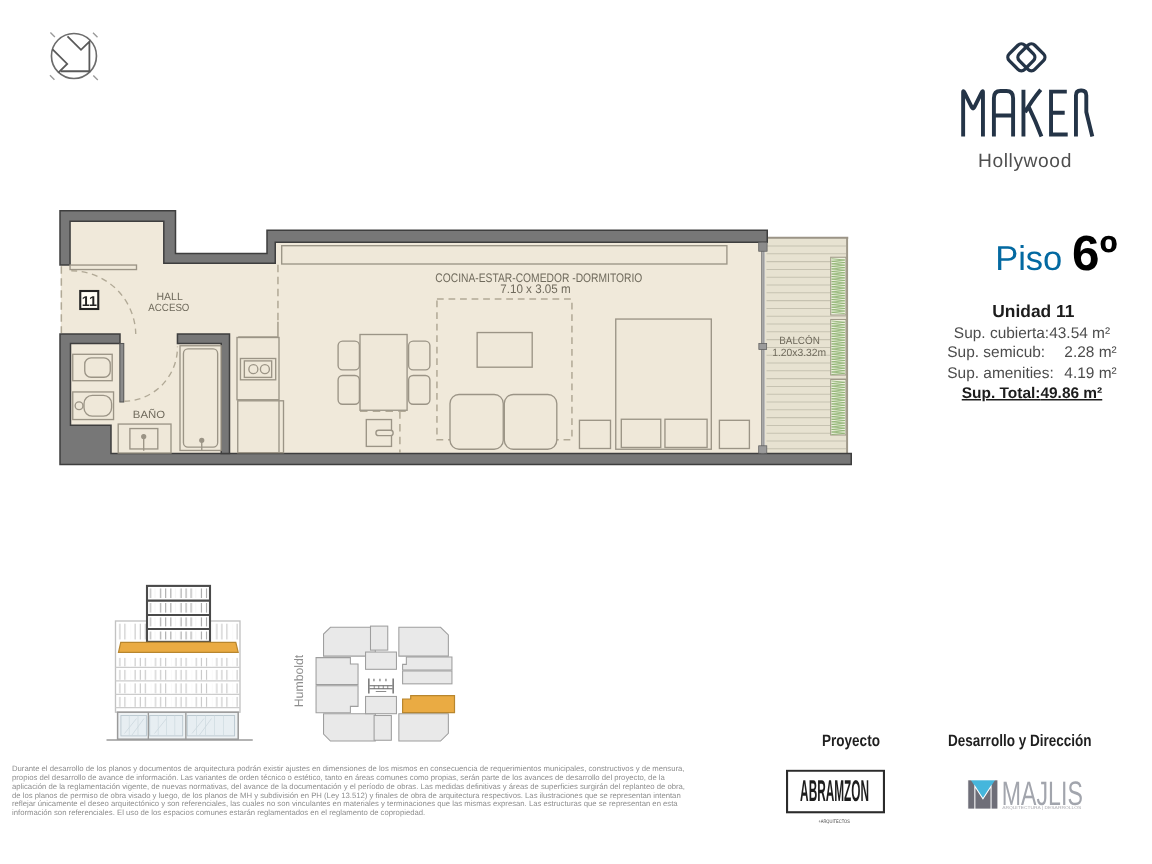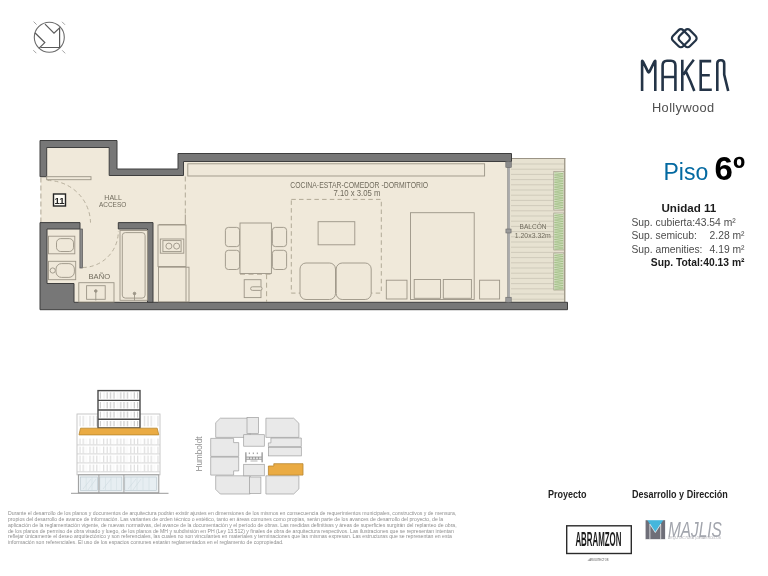--- a/index.html
+++ b/index.html
@@ -259,60 +259,60 @@
 
 </svg>
 
 <div class="abs" style="left:560px;top:149.5px;width:185px;text-align:right;white-space:nowrap;">
   <span style="font-size:23px;color:#0369a1;">Piso </span><span style="font-size:33px;font-weight:bold;color:#000000;">6º</span>
 </div>
 
 <div class="abs" style="left:631.5px;top:201px;font-size:11.6px;font-weight:bold;color:#1c1c1c;margin-left:30px;">Unidad 11</div>
 
 <div class="abs" style="left:631.5px;top:215.9px;width:113px;font-size:10.3px;color:#4c4c4c;line-height:13.5px;white-space:nowrap;">
-  <div style="display:flex;justify-content:flex-start;">
+  <div style="display:flex;justify-content:center;">
         <span>Sup. cubierta:</span>
         <span>43.54 m²</span>
       </div>
   <div style="display:flex;justify-content:space-between;">
         <span>Sup. semicub:</span>
         <span>2.28 m²</span>
       </div>
   <div style="display:flex;justify-content:space-between;align-items:center;">
         <span>Sup. amenities:</span>
         <span>4.19 m²</span>
       </div>
-  <div style="display:flex;justify-content:flex-end;font-weight:bold;color:#1c1c1c;">
+  <div style="display:flex;justify-content:center;font-weight:bold;color:#1c1c1c;text-decoration:underline;">
         <span>Sup. Total:</span>
-        <span>40.13 m²</span>
+        <span>49.86 m²</span>
       </div>
 </div>
 
 <div class="abs" style="left:8px;top:510.8px;width:520px;font-size:5.15px;line-height:5.9px;color:#8e8e8e;white-space:nowrap;">
 Durante el desarrollo de los planos y documentos de arquitectura podrán existir ajustes en dimensiones de los mismos en consecuencia de requerimientos municipales, constructivos y de mensura,<br>
 propios del desarrollo de avance de información. Las variantes de orden técnico o estético, tanto en áreas comunes como propias, serán parte de los avances de desarrollo del proyecto, de la<br>
 aplicación de la reglamentación vigente, de nuevas normativas, del avance de la documentación y el período de obras. Las medidas definitivas y áreas de superficies surgirán del replanteo de obra,<br>
 de los planos de permiso de obra visado y luego, de los planos de MH y subdivisión en PH (Ley 13.512) y finales de obra de arquitectura respectivos. Las ilustraciones que se representan intentan<br>
 reflejar únicamente el deseo arquitectónico y son referenciales, las cuales no son vinculantes en materiales y terminaciones que las mismas expresan. Las estructuras que se representan en esta<br>
 información son referenciales. El uso de los espacios comunes estarán reglamentados en el reglamento de copropiedad.
 </div>
 
 <div class="abs" style="left:548.3px;top:488.3px;font-size:11px;font-weight:bold;color:#1f1f1f;transform:scaleX(0.82);transform-origin:0 0;white-space:nowrap;">Proyecto</div>
 
 <div class="abs" style="left:632px;top:488.3px;font-size:11px;font-weight:bold;color:#1f1f1f;transform:scaleX(0.82);transform-origin:0 0;white-space:nowrap;">Desarrollo y Dirección</div>
 
-<div class="abs" style="left:566px;top:512.5px;width:68px;height:36px;margin-top:12px;">
+<div class="abs" style="left:524px;top:512.5px;width:68px;height:36px;">
   <svg width="66" height="36" viewBox="0 0 66 36">
     <rect x="0.7" y="0.8" width="64.6" height="27.7" fill="none" stroke="#2b2b2b" stroke-width="1.4"></rect>
     <text x="9.4" y="21.3" font-size="20" font-weight="bold" fill="#1d1d1d" textLength="46" lengthAdjust="spacingAndGlyphs" font-family="Liberation Sans,sans-serif">ABRAMZON</text>
     <text x="21.6" y="35.8" font-size="3.4" fill="#4a4a4a" textLength="21" lengthAdjust="spacingAndGlyphs" font-family="Liberation Sans,sans-serif">+ARQUITECTOS</text>
   </svg>
 </div>
 
-<div class="abs" style="left:644px;top:516px;width:112px;height:28px;font-style:italic;">
+<div class="abs" style="left:644px;top:516px;width:112px;height:28px;">
   <svg width="112" height="28" viewBox="0 0 112 28">
     <rect x="1.3" y="4" width="19.9" height="19.3" fill="#6e6e78"></rect>
     <polygon points="3.2,4 19.4,4 11.3,16.5" fill="#45b6dc"></polygon>
     <path d="M5.9,23.3 L5.9,8.2 L11.3,16.5 L16.7,8.2 L16.7,23.3" fill="none" stroke="#ffffff" stroke-width="0.7"></path>
     <rect x="1.3" y="4" width="19.9" height="19.3" fill="none" stroke="#ffffff" stroke-width="0.4"></rect>
     <text x="23.9" y="20.5" font-size="22.6" fill="#a2a5ad" textLength="54" lengthAdjust="spacingAndGlyphs" font-family="Liberation Sans,sans-serif">MAJLIS</text>
     <text x="24.1" y="23.4" font-size="2.9" fill="#a8a8ae" textLength="52.8" lengthAdjust="spacingAndGlyphs" font-family="Liberation Sans,sans-serif">ARQUITECTURA  |  DESARROLLOS</text>
   </svg>
 </div>
 </div>

